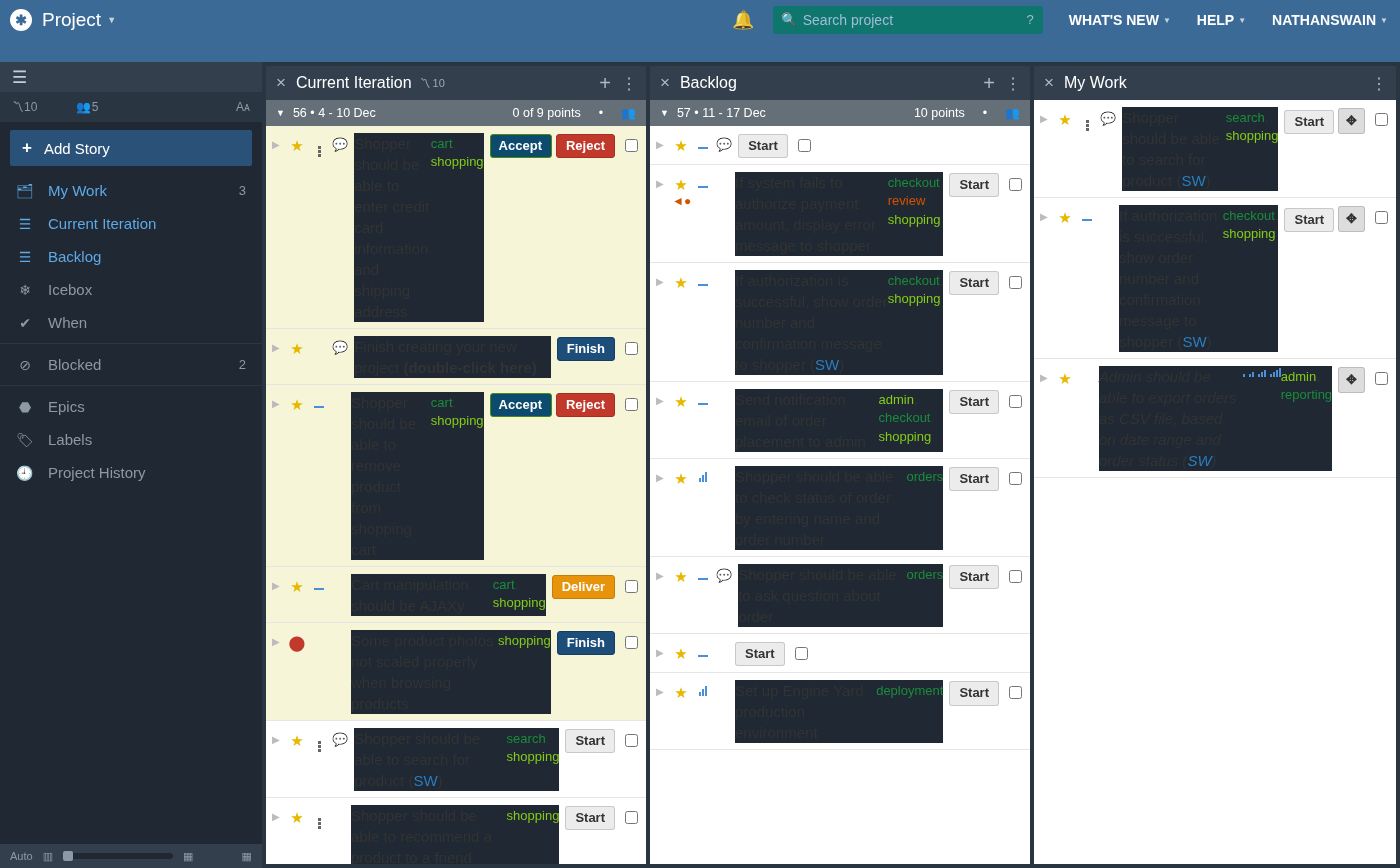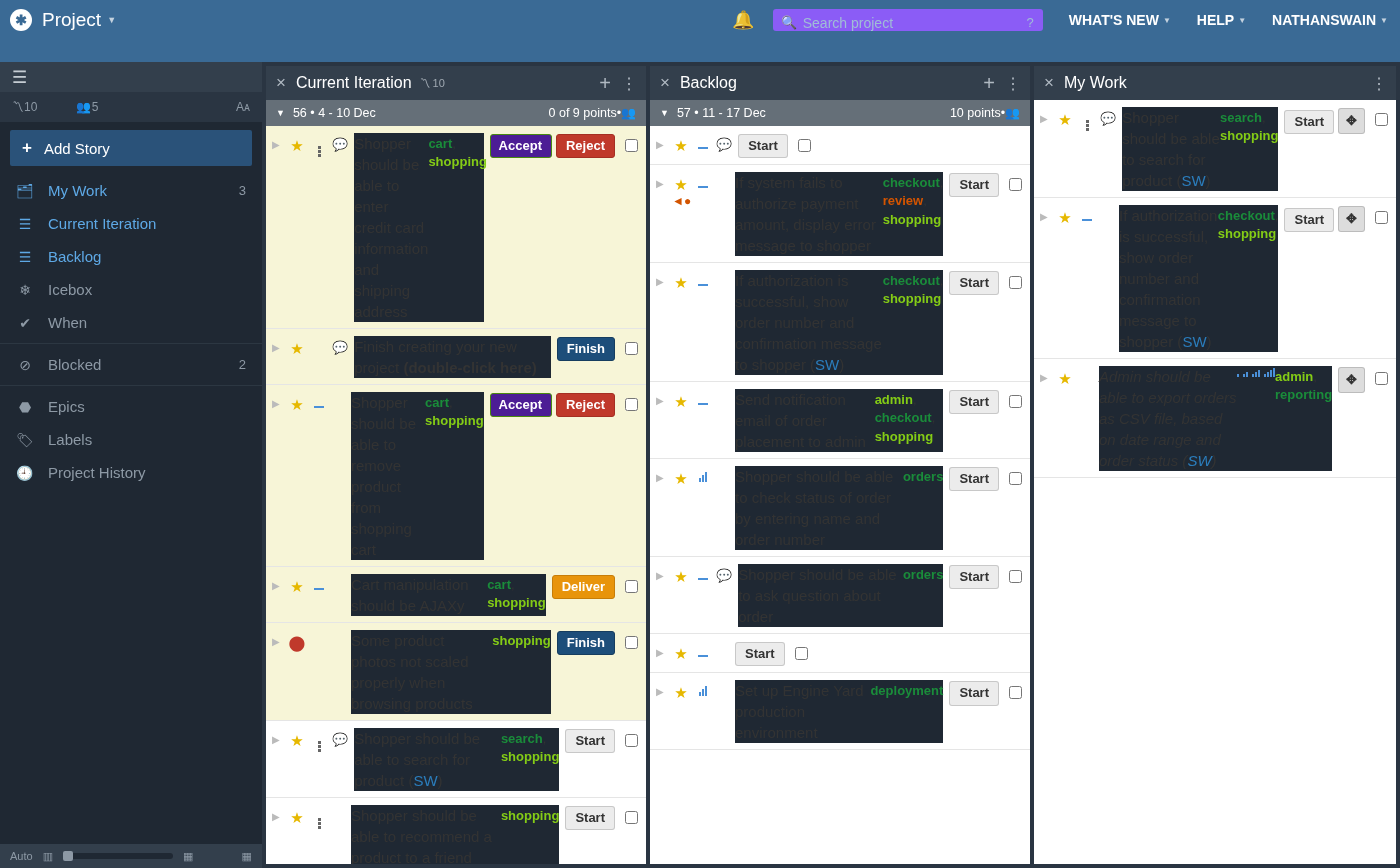--- a/index.html
+++ b/index.html
@@ -8,21 +8,21 @@
 
 
 .header { background: #3a6a95; color: #fff; height: 62px; display: flex; flex-direction: column; }
 .header-row1 { display: flex; align-items: center; height: 40px; padding: 0 12px 0 10px; }
 .logo { width: 22px; height: 22px; border-radius: 50%; background: #fff; display:flex;align-items:center;justify-content:center; color:#3a6a95; font-weight:bold; font-size:14px; margin-right: 10px; }
 .project-name { font-size: 19px; font-weight: 400; color: #fff; display:flex; align-items:center; gap:6px; cursor:pointer;}
 .project-name .caret { font-size: 9px; opacity: .7; }
 .spacer { flex: 1; }
 .bell { color:#2d5478; font-size:18px; margin: 0 18px; opacity:.9; }
 .search-box { position: relative; width: 270px; }
-.search-box input { width: 100%; background: #8b5cf6; border: none; color: #cfe0ef; padding: 6px 28px 0 30px; border-radius: 3px; font-size: 14px; outline:none;}
+.search-box input { width: 100%; background: #0f766e; border: none; color: #cfe0ef; padding: 6px 28px 6px 30px; border-radius: 3px; font-size: 14px; outline:none;}
 .search-box input::placeholder { color: #a0bdd6; }
 .search-box .s-icon { position: absolute; left: 9px; top: 6px; color: #a0bdd6; font-size: 13px; }
 .search-box .q-icon { position: absolute; right: 9px; top: 6px; color: #a0bdd6; font-size: 13px; }
 .top-link { color: #fff; font-size: 14px; font-weight: 600; margin-left: 26px; display:flex; align-items:center; gap:4px; cursor:pointer;}
 .top-link .caret { font-size: 8px; opacity: .7; }
 
 .header-row2 { display: flex; align-items: flex-end; height: 22px; padding-left: 16px; }
 .tab { color: #c9dbea; font-size: 13px; font-weight: 700; padding: 0 18px 4px; letter-spacing:.3px; cursor:pointer; border-bottom: 3px solid transparent; }
 .tab.active { color: #fff; border-bottom-color: #fff; }
 .tab-sep { width: 1px; height: 12px; background: rgba(255,255,255,.25); margin: 0 4px 5px; }
@@ -54,21 +54,21 @@
 .panel { background:#2a3542; margin-left:4px; display:flex; flex-direction:column; min-width:0;}
 .panel.p1{ width: 380px; } .panel.p2{ width: 380px; } .panel.p3{ flex:1; min-width:300px; }
 .panel-header { height: 34px; background:#333f4c; color:#fff; display:flex; align-items:center; padding:0 10px; gap:10px; }
 .panel-header .close { color:#b0b9c2; font-size:17px; cursor:pointer; }
 .panel-header .title { font-size:16px; font-weight:500; flex:1; display:flex; align-items:center; gap:8px;}
 .panel-header .vel { font-size:11px; color:#a0a9b2; display:flex;align-items:center;gap:2px;}
 .panel-header .add { color:#b0b9c2; font-size:20px; cursor:pointer; }
 .panel-header .menu { color:#b0b9c2; font-size:16px; cursor:pointer; letter-spacing: -1px;}
 .panel-sub { height: 26px; background:#656f78; color:#fff; font-size:12.5px; display:flex; align-items:center; padding:0 10px; gap:8px;}
 .panel-sub .tri { font-size: 9px; cursor:pointer; }
-.panel-sub .sub-right { margin-left:auto; display:flex; align-items:center; gap:0;text-align:right; }
+.panel-sub .sub-right { margin-left:auto; display:flex; align-items:center; gap:18px;text-align:right; }
 .members-icon { font-size:12px; }
 .panel-body { flex:1; overflow-y:auto; background:#fff; }
 
 
 .story { display:flex; border-bottom:1px solid #e5e5e5; padding: 7px 8px 6px 6px; gap:6px; align-items:flex-start; position:relative; font-size:15px; line-height:1.4;}
 .story.started , .story.finished{ background:#f7f5d7; }
 .story .exp { color:#bbb; font-size:10px; cursor:pointer; padding-top:5px; width:10px;}
 .story .type-icon { width: 18px; font-size:15px; text-align:center; padding-top:2px;}
 .star { color:#e6b800; }
 .bug { color:#c0392b; }
@@ -76,26 +76,26 @@
 .dots-vert { display:inline-flex; flex-direction:column; gap:1px; align-items:center;}
 .dots-vert i{ width:3px;height:3px;background:#666;display:block;}
 .bars-est { display:inline-flex; gap:1px; align-items:flex-end; height:12px;}
 .bars-est i{ width:2px; background:#4a90d9; display:block;}
 .dash-est { width:10px; height:2px; background:#4a90d9; display:inline-block; margin-top:7px;}
 .story .comment-icon { color:#aaa; font-size:13px; padding-top:3px;}
 .story .body { flex:1; min-width:0;}
 .story .body .title { color: #333; }
 .story .body .bold { font-weight: bold; }
 .story .tags { font-size:13px; margin-top:2px;}
-.story .tags .t { font-weight:700; }
+.story .tags .t { font-weight:400; }
 .t-green{color:#1a8c3a;} .t-purple{color:#84cc16;} .t-orange{color:#d35400;}
 .owner { color:#2b7dbc; }
 .story .actions { display:flex; gap:4px; align-items:flex-end; padding-top:1px;}
 .btn { font-size:13px; font-weight:600; padding: 2px 9px; border-radius:3px; border:1px solid rgba(0,0,0,.15); cursor:pointer; white-space:nowrap; color:#333; background:#eee;}
-.btn.accept{ background:#4c1d95; color:#fff; border-color:#4a8a0f;padding-left:8px;}
+.btn.accept{ background:#0c4a6e; color:#fff; border-color:#4a8a0f;padding-left:8px;}
 .btn.reject{ background:#c0392b; color:#fff; border-color:#a52f23;}
 .btn.finish{ background:#1d4e7a; color:#fff; border-color:#163d5f;}
 .btn.deliver{ background:#e8940b; color:#fff; border-color:#c77d08;}
 .btn.start{ background:#ececec; color:#333;}
 .btn.icon-btn{ background:#ddd; padding: 3px 7px;}
 .story .chk { margin-left:4px; margin-top:3px;}
 .story .chk input{ cursor:pointer;}
 .story .blocker-icon { color:#d35400; font-size: 12px; position:absolute; left: 22px; top: 28px;}
 
 

